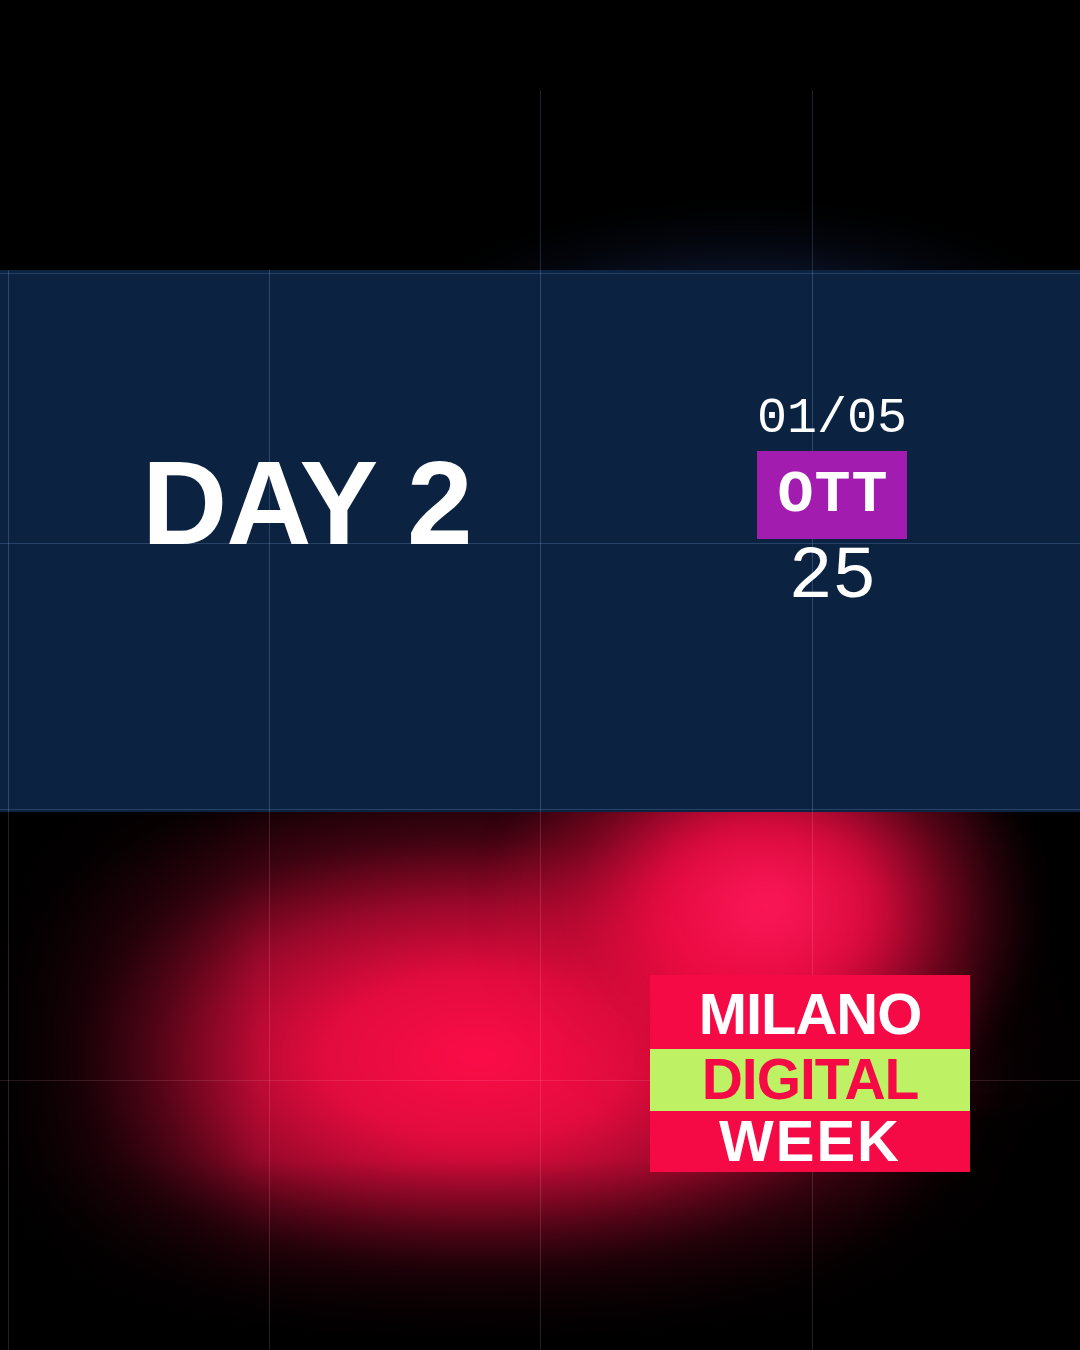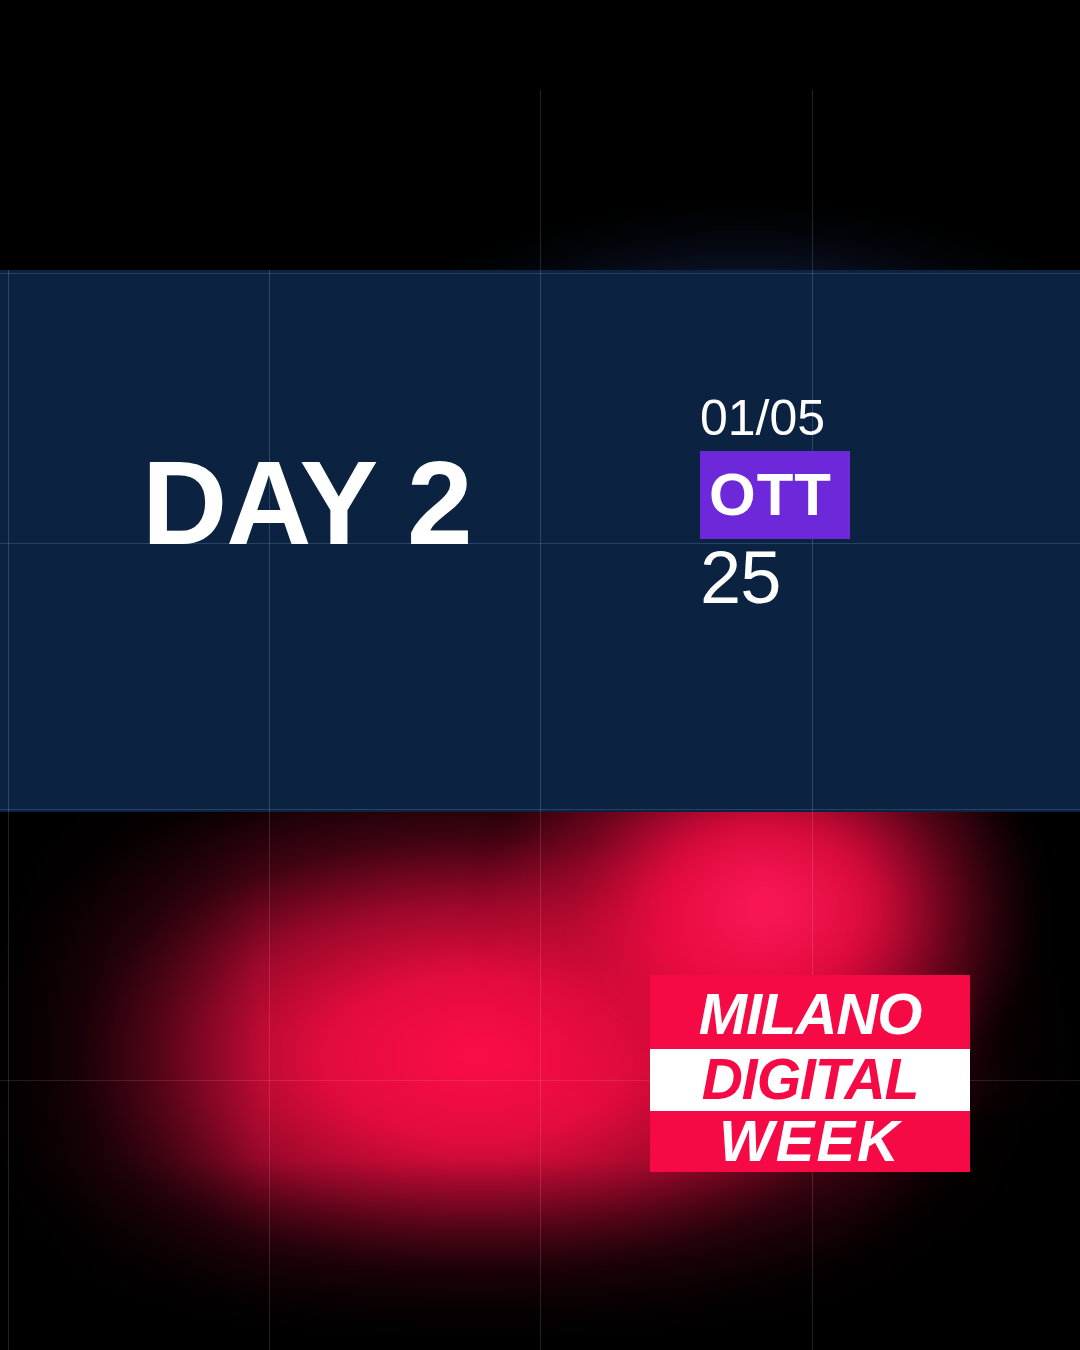--- a/index.html
+++ b/index.html
@@ -69,44 +69,45 @@
     letter-spacing:-1px;
     color:#FFFFFF;
     line-height:1;
     white-space:nowrap;
     z-index:6;
   }
 
   
   .date-stack {
     position:absolute;
-    left:700px; top:392px;
+    left:716px; top:392px;
     width:232px;
-    text-align:left;
+    text-align:center;
     z-index:6;
+    font-family:Liberation Mono, monospace;
   }
   .date-day {
     font-size:50px;
     font-weight:normal;
     color:#FFFFFF;
     line-height:1.06;
     letter-spacing:0px;
   }
   .date-month-wrap {
     display:block;
     margin-top:6px;
   }
   .date-month {
     display:inline-block;
-    background:#6d28d9;
+    background:#a21caf;
     color:#FFFFFF;
     font-size:60px;
     font-weight:bold;
     line-height:1;
-    padding:14px 18px 14px 9px;
+    padding:14px 18px 14px 20px;
     letter-spacing:1px;
   }
   .date-year {
     display:block;
     font-size:74px;
     font-weight:normal;
     color:#FFFFFF;
     line-height:1.05;
     margin-top:0;
     letter-spacing:-1px;
@@ -188,32 +189,31 @@
     flex-direction:column;
     justify-content:space-between;
     align-items:stretch;
     padding:0;
   }
   .mdw-line {
     font-weight:bold;
     line-height:1;
     text-align:right;
     white-space:nowrap;
-    font-style:italic;
   }
   .mdw-milano {
     color:#FFFFFF;
     font-size:58px;
     letter-spacing:-1px;
     padding-top:7px;
     height:70px;
     display:flex; align-items:center; justify-content:center;
   }
   .mdw-digital {
-    background:#ffffff;
+    background:#bef264;
     color:#F50A46;
     font-size:57px;
     letter-spacing:-1px;
     height:62px;
     display:flex; align-items:center; justify-content:center;
   }
   .mdw-week {
     color:#FFFFFF;
     font-size:58px;
     letter-spacing:2px;

